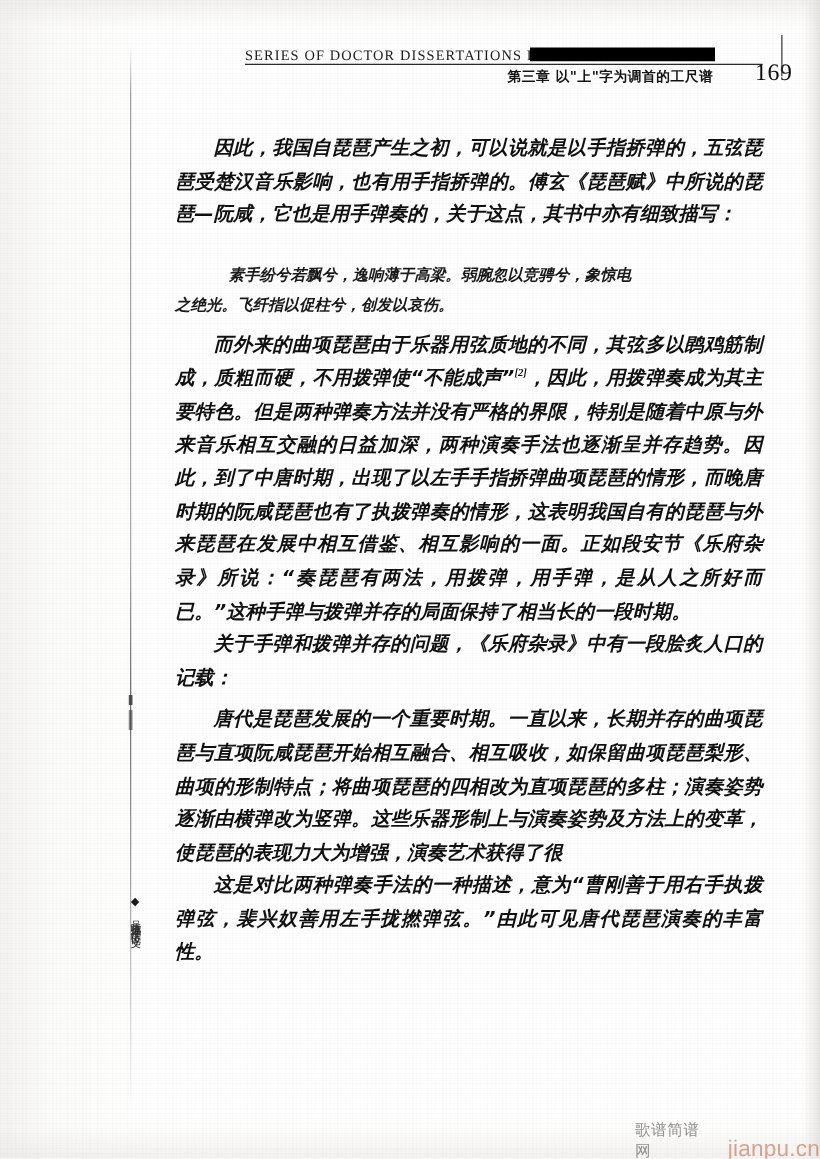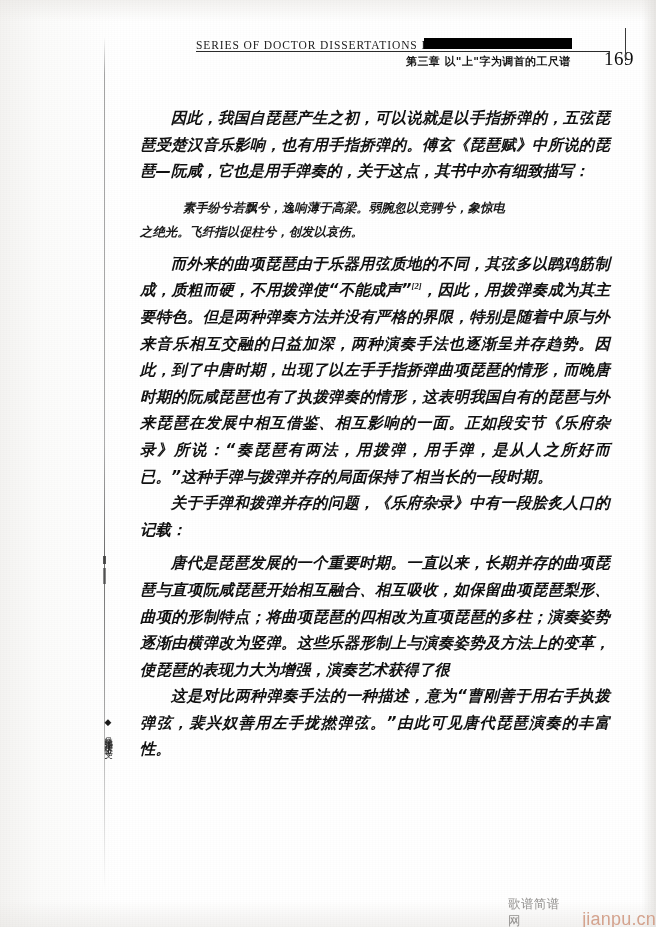--- a/index.html
+++ b/index.html
@@ -136,21 +136,21 @@
     line-height: 26.6px;
     color: #111111;
     text-align: justify;
     text-justify: inter-ideograph;
     text-indent: 2em;
     font-weight: 600;
     letter-spacing: 0.1px;
   }
 
   p.quote-par {
-    margin: 7px 0 7px 0;
+    margin: 19px 0 7px 0;
     padding-left: 18px;
     padding-right: 6px;
     font-family: "DejaVu Serif", "Liberation Serif", serif;
     font-size: 12.4px;
     line-height: 21px;
     color: #1a1a1a;
     text-align: justify;
     text-justify: inter-ideograph;
     text-indent: 2em;
     font-weight: 600;

